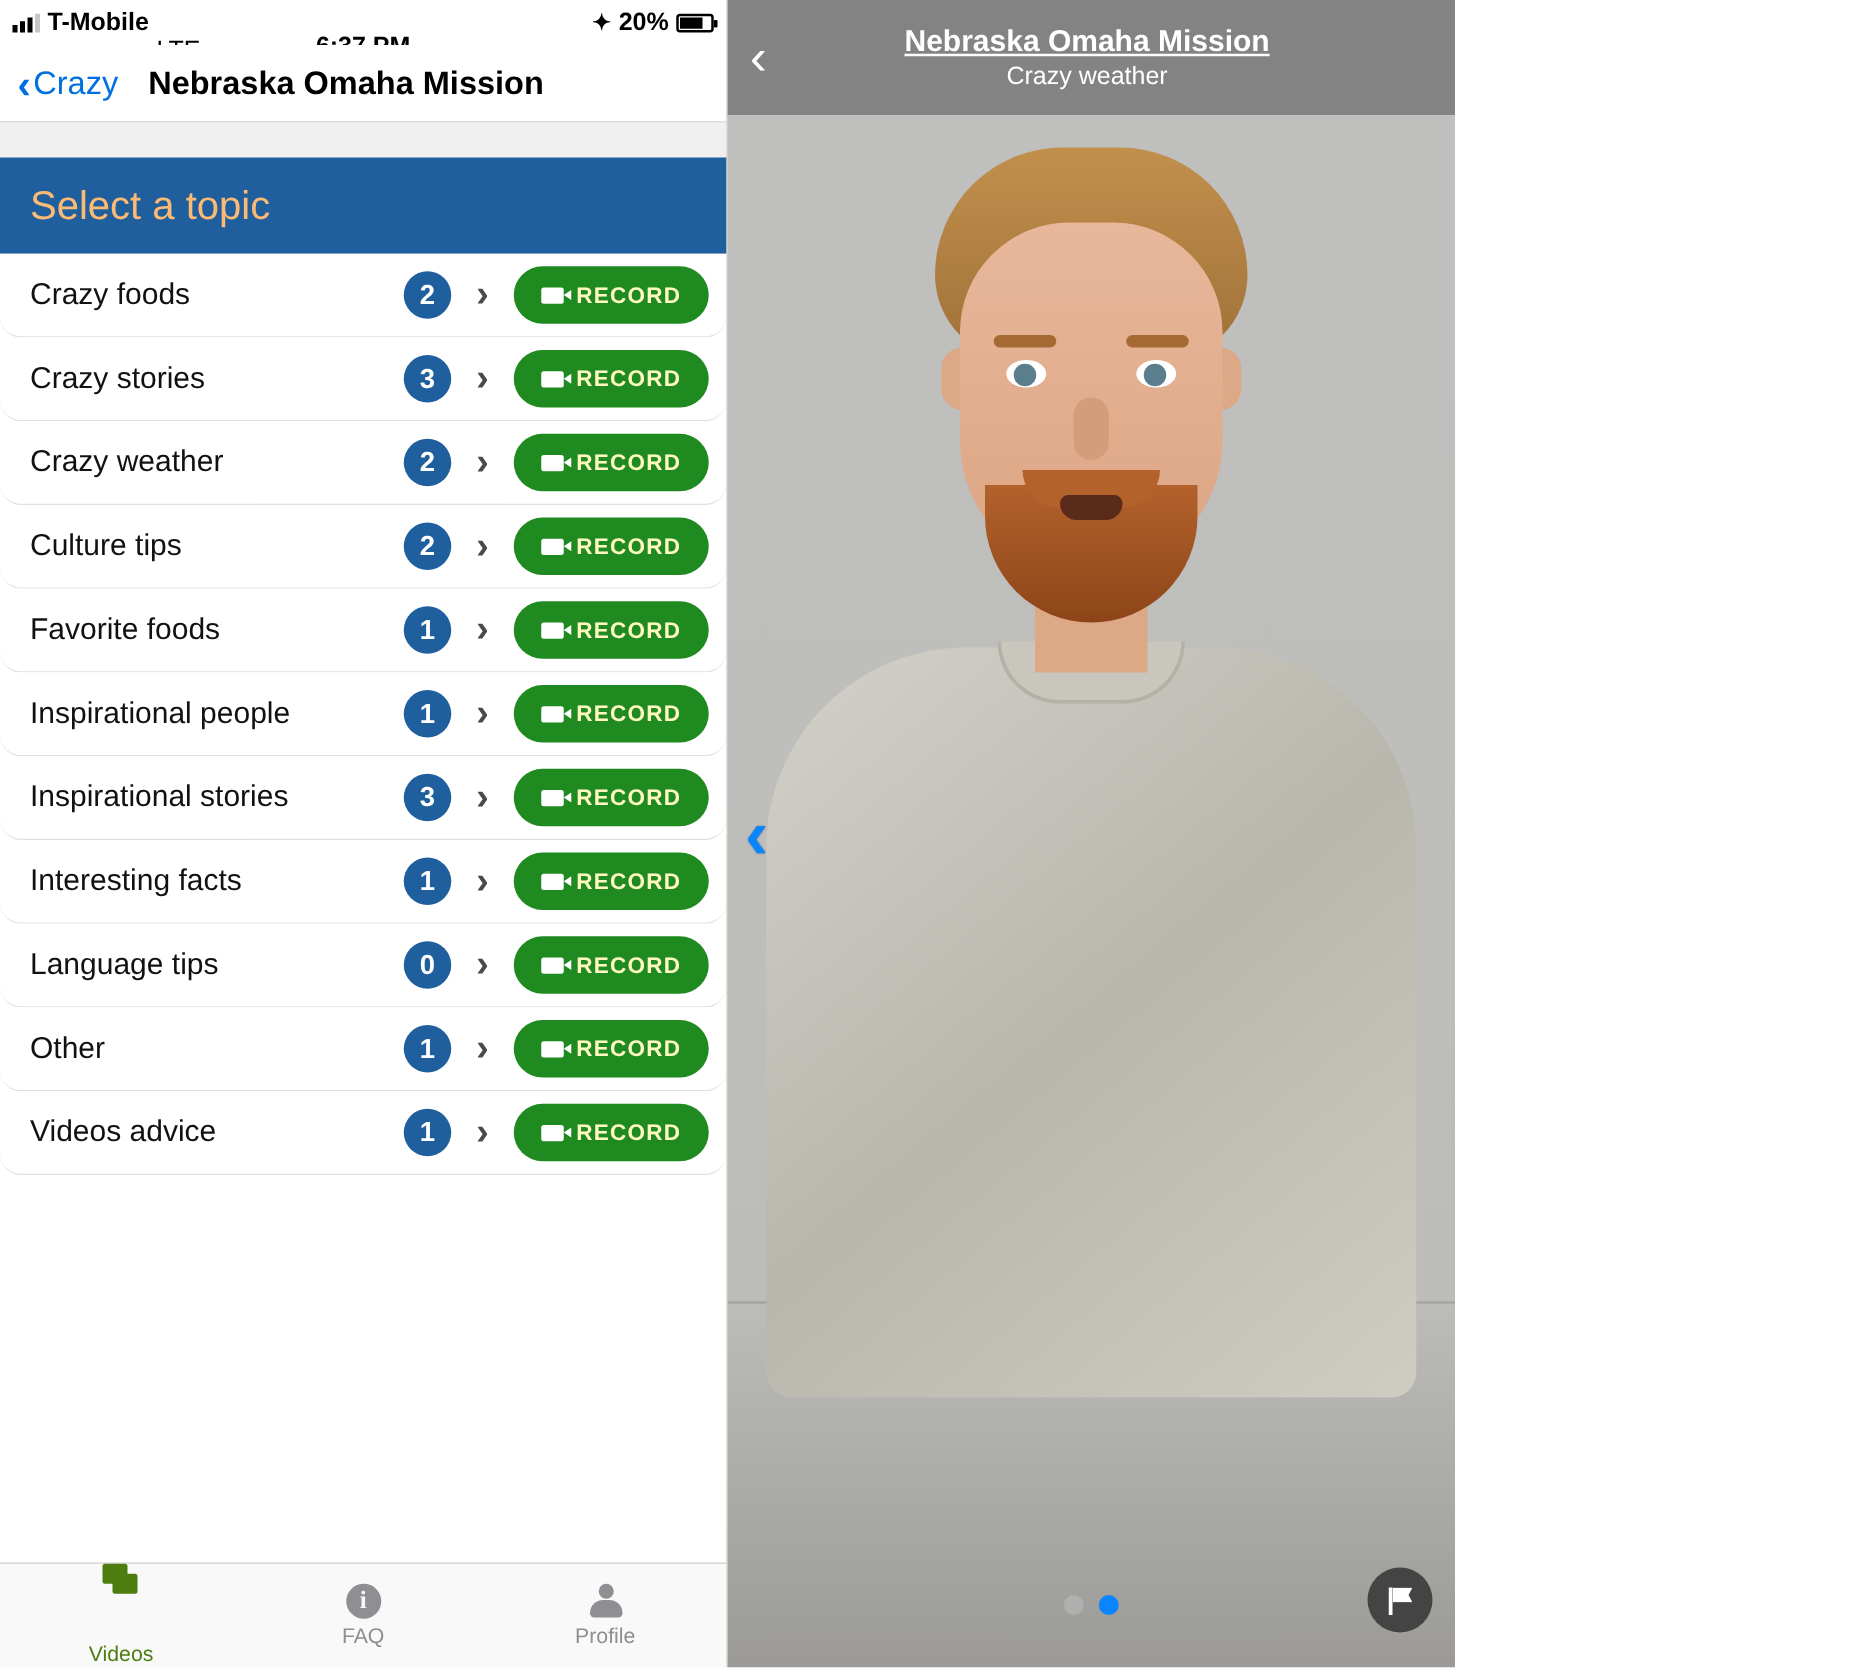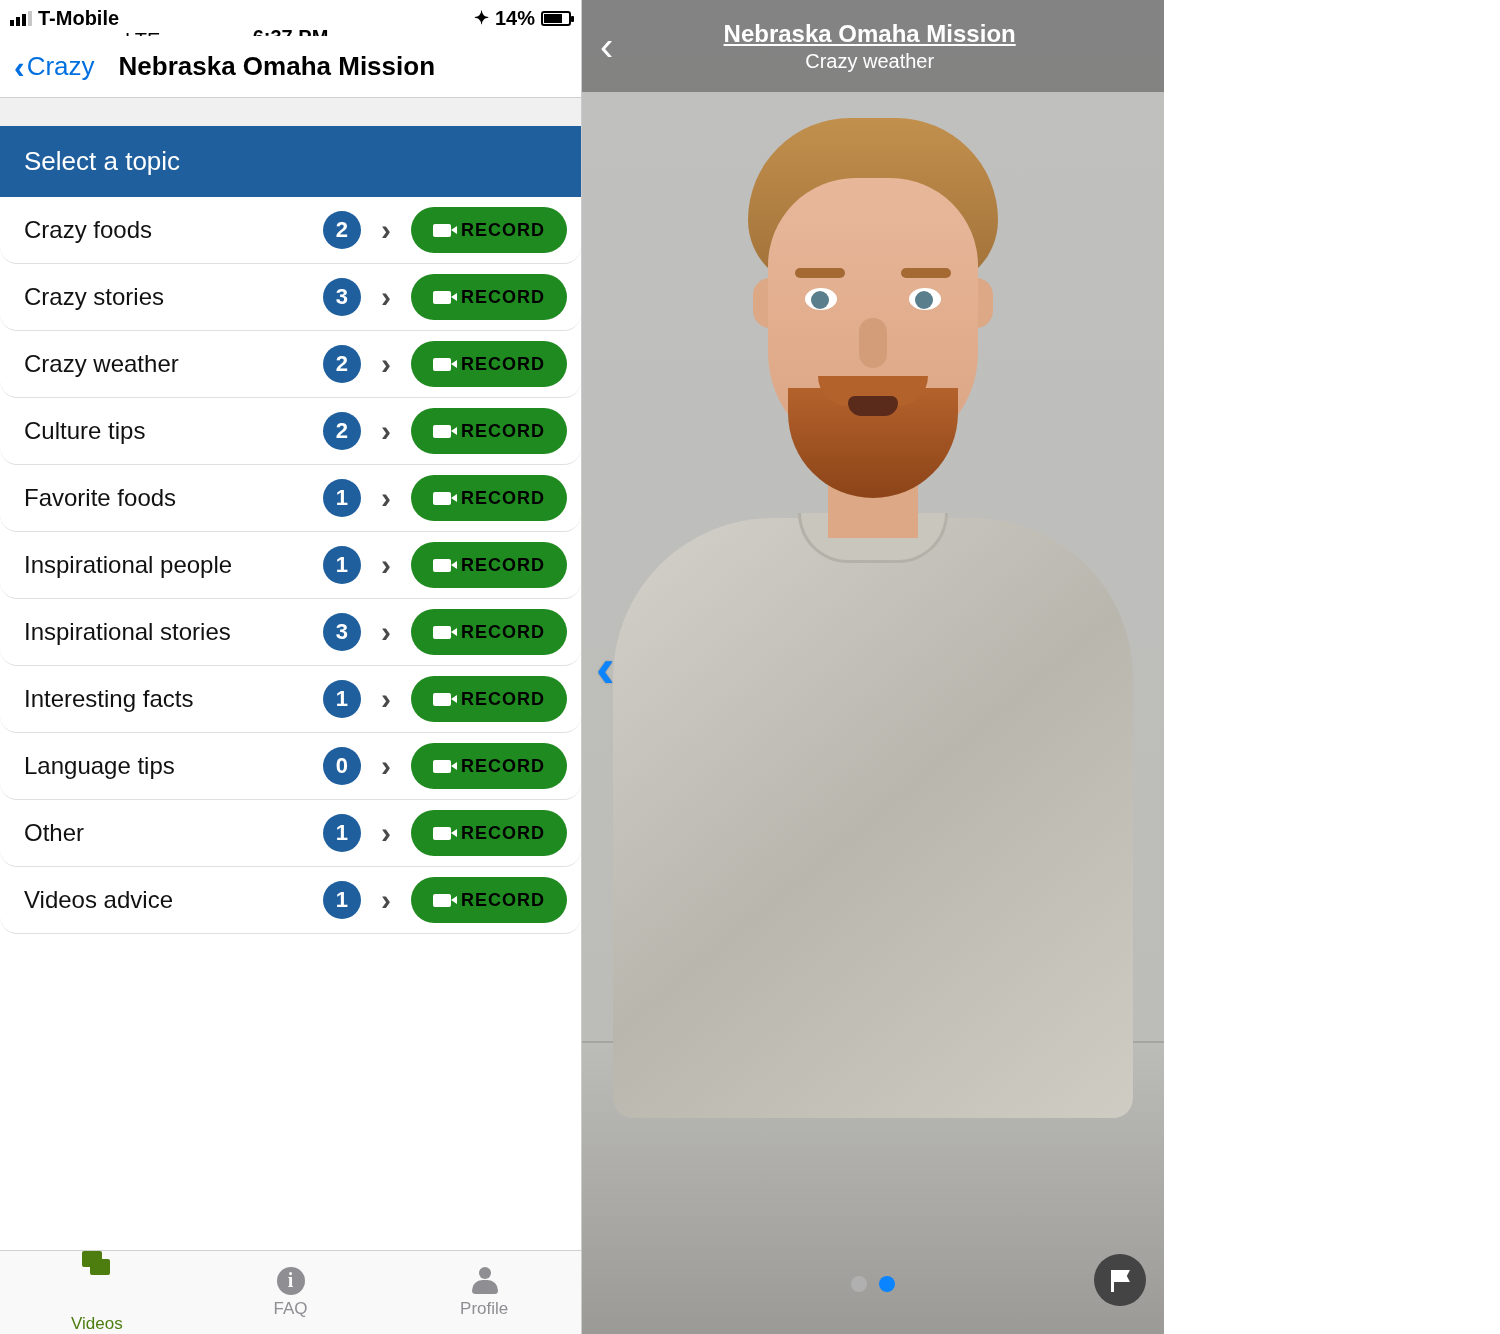--- a/index.html
+++ b/index.html
@@ -25,29 +25,29 @@
   .battery-fill { position:absolute; left:1px; top:1px; bottom:1px; width:68%; background:#000;}
 
   
   .nav-bar { height: 62px; background: #fff; display:flex; align-items:center; padding:0 14px; border-bottom:1px solid #d0d0d0; }
   .back-btn { color:#0070e0; font-size:26px; display:flex; align-items:center; gap:2px; font-weight:500; }
   .back-chevron { font-size:32px; font-weight:700; line-height:1;}
   .nav-title { font-size:26px; font-weight:700; color:#000; margin-left:24px; }
 
   
   .spacer-grey { height:28px; background:#f0f0f0;}
-  .section-header { background:#1f5f9d; color:#ffffff; padding:20px 24px; font-size:26px; font-weight:500; }
+  .section-header { background:#1f5f9d; color:#fdba74; padding:20px 24px; font-size:32px; font-weight:500; }
 
   
   .topic-list { flex:1; overflow-y:hidden; background:#fff;}
   .topic-row { display:flex; align-items:center; padding:0 14px 0 24px; height:67px; border-bottom:1px solid #e0e0e0; gap:16px;border-radius:17px; }
   .topic-label { flex:1; font-size:24px; color:#111; }
   .count-badge { min-width:38px; height:38px; border-radius:19px; background:#1f5f9d; color:#fff; font-size:22px; font-weight:600; display:flex; align-items:center; justify-content:center; }
   .row-chevron { color:#4a4a4a; font-size:30px; font-weight:700; padding:0 4px;}
-  .record-btn { background:#1f8a1f; color:#000000; border-radius:26px; height:46px; padding:0 22px; display:flex; align-items:center; gap:10px; font-size:18px; font-weight:700; letter-spacing:1px;}
+  .record-btn { background:#1f8a1f; color:#fef9c3; border-radius:26px; height:46px; padding:0 22px; display:flex; align-items:center; gap:10px; font-size:18px; font-weight:700; letter-spacing:1px;}
   .cam-icon { width:18px; height:13px; background:#fff; border-radius:2px; position:relative;}
   .cam-icon::after { content:""; position:absolute; right:-6px; top:2px; width:0; height:0; border-top:4.5px solid transparent; border-bottom:4.5px solid transparent; border-right:6px solid #fff;}
 
   
   .tab-bar { height:84px; background:#f9f9f9; border-top:1px solid #d0d0d0; display:flex; }
   .tab-item { flex:1; display:flex; flex-direction:column; align-items:center; justify-content:center; gap:4px; font-size:17px; color:#8e8e93;}
   .tab-item.active { color:#4d7c0f;gap:44px; }
   .tab-icon { width:30px; height:26px; position:relative;}
   .videos-icon::before { content:""; position:absolute; left:0; top:0; width:20px; height:16px; background:currentColor; border-radius:2px;}
   .videos-icon::after  { content:""; position:absolute; left:8px; top:8px; width:20px; height:16px; background:currentColor; border-radius:2px;}
@@ -108,21 +108,21 @@
             <span></span>
             <span></span>
             <span></span>
           </span>
         <span>T-Mobile</span>
         <span style="font-weight:500;margin-top:44px;">LTE</span>
       </div>
       <div class="status-center">6:37 PM</div>
       <div class="status-right">
         <span style="font-size:18px;">✦</span>
-        <span>14%</span>
+        <span>20%</span>
         <span class="battery">
             <span class="battery-fill"></span>
           </span>
       </div>
     </div>
 
     <div class="nav-bar">
       <div class="back-btn">
         <span class="back-chevron">‹</span>
         <span>Crazy</span>

